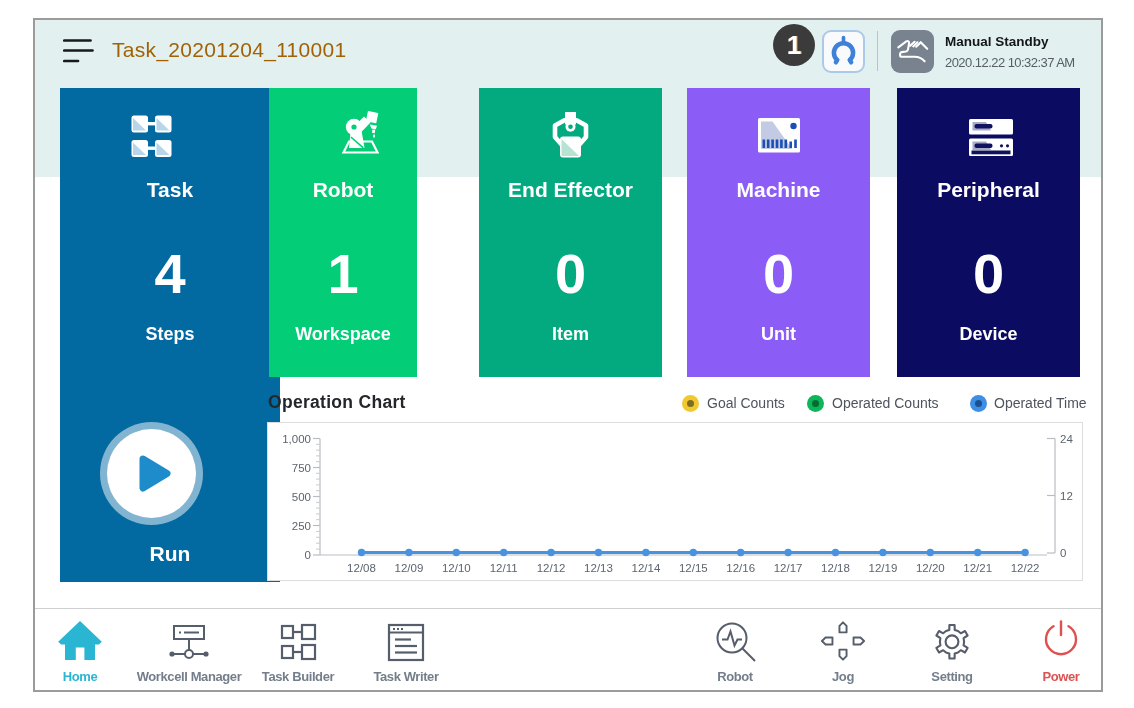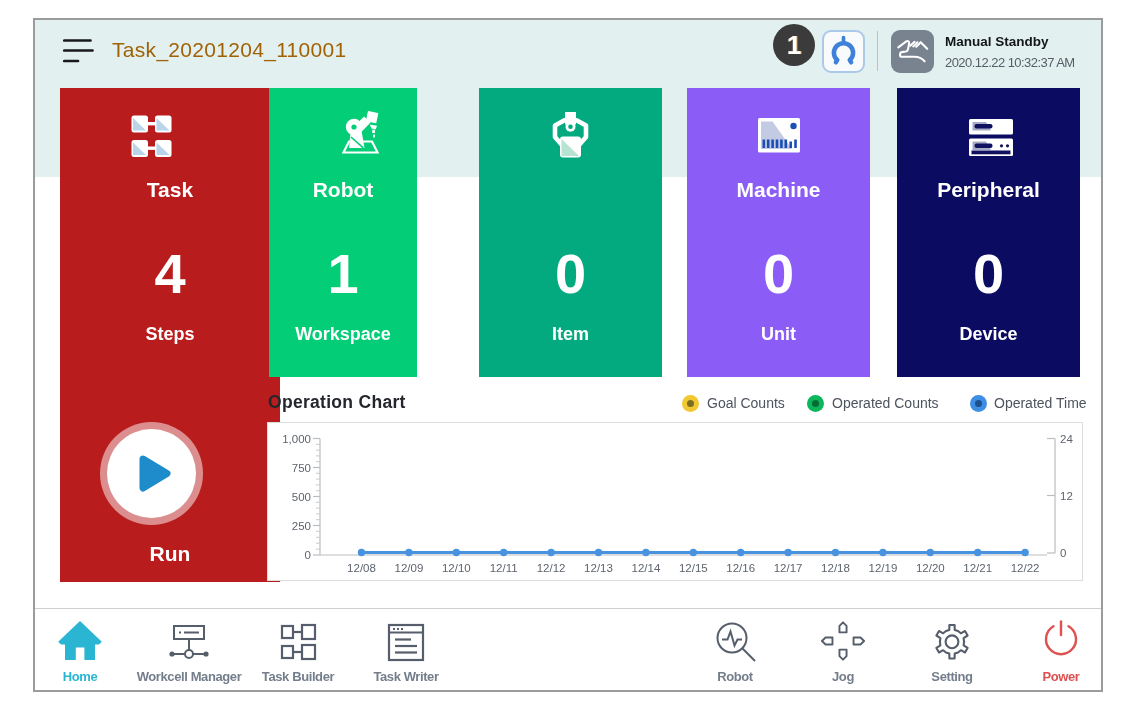--- a/index.html
+++ b/index.html
@@ -48,21 +48,21 @@
       <path d="M19.2 15.8 L23.6 11.8"></path>
       <path d="M22.2 16.4 L26.5 12.3"></path>
       <path d="M25.2 16.7 L29.4 12.7"></path>
       <path d="M29.7 12.2 L36.2 18.8"></path>
     </g>
   </svg>
 </div>
 <div class="abs" style="left:945px; top:34px; font-size:13.5px; font-weight:bold; color:#14161a;">Manual Standby</div>
 <div class="abs" style="left:945px; top:55px; font-size:13px; letter-spacing:-0.55px; color:#565d68;">2020.12.22 10:32:37 AM</div>
 
-<div class="card" style="left:60px; top:88px; width:220px; height:494px; background:#b91c1c;">
+<div class="card" style="left:60px; top:88px; width:220px; height:494px; background:#0369a1;">
   <svg class="abs" style="left:71px; top:27px;" width="41" height="43" viewBox="0 0 41 43">
     <g>
       <rect x="16" y="7" width="9" height="3.4" fill="#fff"></rect>
       <rect x="0.5" y="0.5" width="16.5" height="17" rx="2.5" fill="#fff"></rect>
       <polygon points="2,3 15,15.5 2,15.5" fill="#b9d5ea"></polygon>
       <rect x="24" y="0.5" width="16.5" height="17" rx="2.5" fill="#fff"></rect>
       <polygon points="25.5,3 38.5,15.5 25.5,15.5" fill="#b9d5ea"></polygon>
     </g>
     <g transform="translate(0,24.5)">
       <rect x="16" y="7" width="9" height="3.4" fill="#fff"></rect>
@@ -108,20 +108,21 @@
     <g fill="none" stroke="#fff" stroke-width="4.6" stroke-linejoin="round" stroke-linecap="round">
       <path d="M14 8.5 L5 13.5 L5 25 L11.5 32.5"></path>
       <path d="M27 8.5 L36 13.5 L36 25 L29.5 32.5"></path>
     </g>
     <rect x="15" y="0" width="11" height="12.5" fill="#fff"></rect>
     <circle cx="20.5" cy="14.8" r="5" fill="#fff"></circle>
     <circle cx="20.5" cy="14.8" r="2.3" fill="#03aa80"></circle>
     <rect x="10" y="24.5" width="21" height="21" rx="3" fill="#fff"></rect>
     <polygon points="11.5,27 29,44 11.5,44" fill="#b7e3d3"></polygon>
   </svg>
+  <div class="lbl">End Effector</div>
   <div class="num">0</div>
   <div class="sub">Item</div>
 </div>
 
 <div class="card" style="left:687px; top:88px; width:183px; height:289px; background:#8b5cf6;">
   <svg class="abs" style="left:71px; top:30px;" width="42" height="35" viewBox="0 0 42 35">
     <rect x="0" y="0" width="42" height="34.5" rx="1.5" fill="#fff"></rect>
     <polygon points="3,3.5 14.5,3.5 34,31 3,31" fill="#c2cbe3"></polygon>
     <g fill="#1c4fb5">
       <rect x="4.5" y="21.5" width="2.6" height="8.5"></rect>

